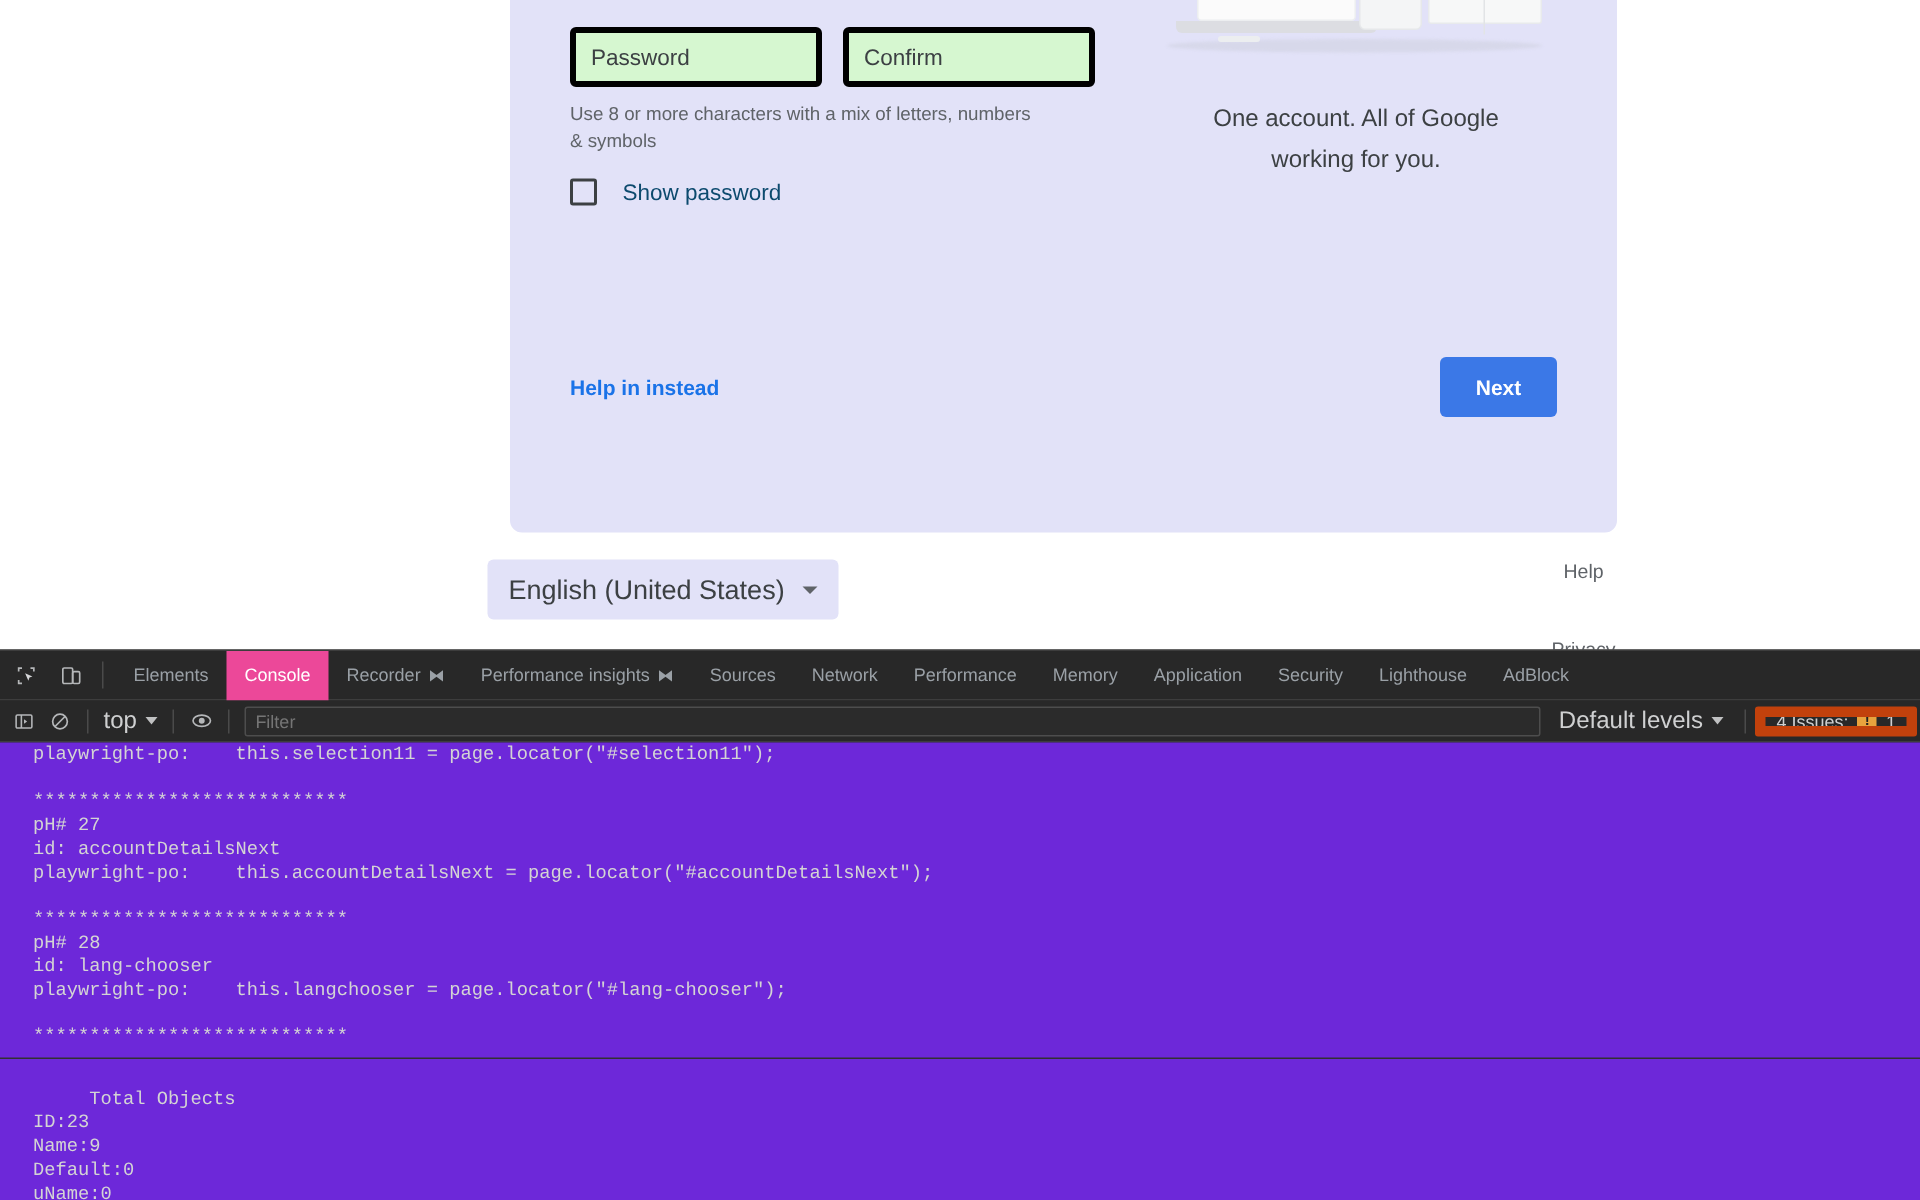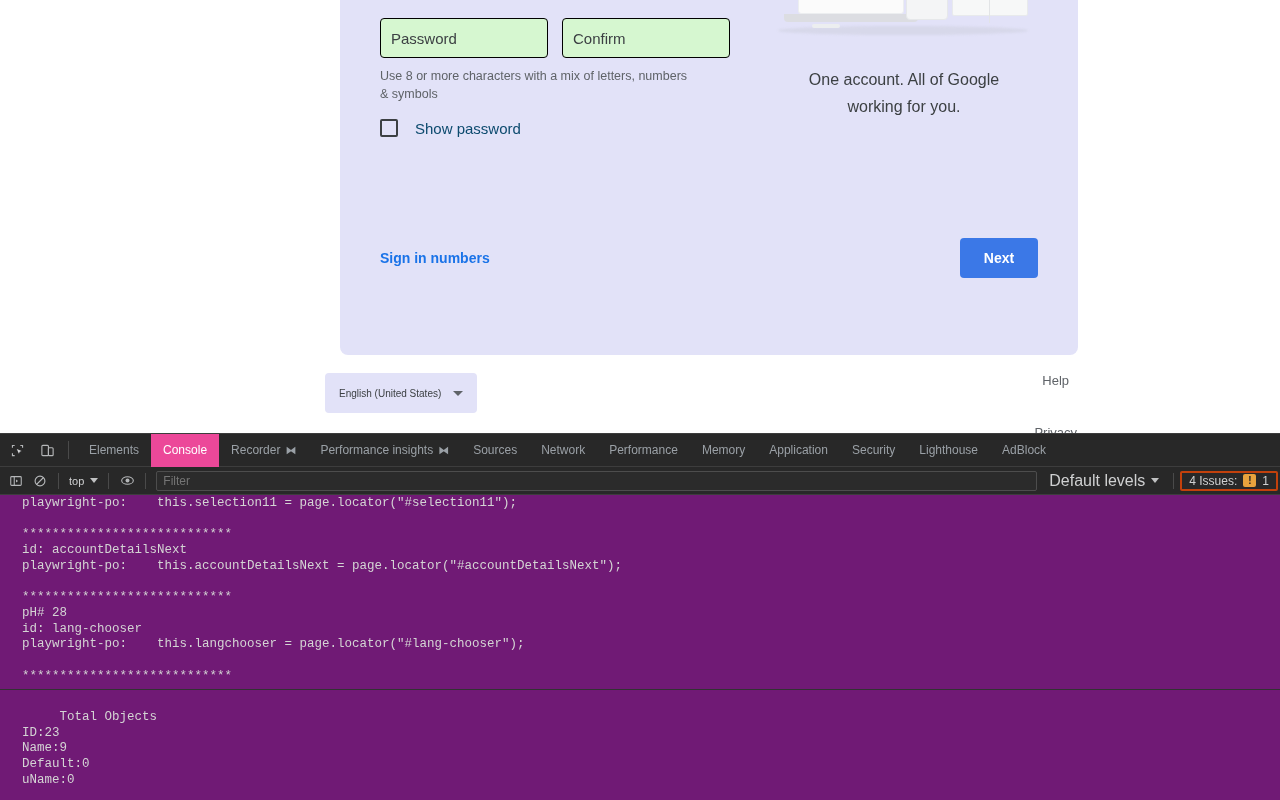--- a/index.html
+++ b/index.html
@@ -37,21 +37,21 @@
   #form-col {
     position: absolute;
     left: 40px; top: 258px;
     width: 350px;
   }
 
   .pw-row { display: flex; gap: 14px; }
   .pw-field {
     width: 168px; height: 40px;
     background: #d6f7d0;
-    border: 1px solid #000000;
+    border: 4px solid #000000;
     border-radius: 4px;
     display: flex; align-items: center;
     padding: 0 10px;
     font-size: 15px;
     color: #3c4043;
   }
   .pw-field span { line-height: 1; }
 
   #pw-hint {
     margin-top: 9px;
@@ -168,21 +168,21 @@
     left: 0; top: 373px;
     width: 1280px; height: 40px;
   }
   #lang-chooser {
     position: absolute; left: 325px; top: 0;
     height: 40px;
     display: flex; align-items: center; gap: 12px;
     padding: 0 14px;
     background: #e2e2f8;
     border-radius: 4px;
-    font-size: 10px;
+    font-size: 18px;
     color: #3c4043;
     cursor: pointer;
   }
   .caret-down {
     width: 0; height: 0;
     border-left: 5px solid transparent;
     border-right: 5px solid transparent;
     border-top: 5px solid #5f6368;
   }
   #footer-links {
@@ -249,21 +249,21 @@
     padding-left: 4px;
   }
   .fb-btn {
     width: 24px; height: 24px;
     display: flex; align-items: center; justify-content: center;
     cursor: pointer;
   }
   .fb-sep { width: 1px; height: 16px; background: #4a4a4a; margin: 0 6px; }
   #ctx-select {
     display: flex; align-items: center; gap: 6px;
-    font-size: 11px; color: #cfd0d1;
+    font-size: 16px; color: #cfd0d1;
     padding: 0 4px; cursor: pointer;
   }
   .caret-light {
     width: 0; height: 0;
     border-left: 4px solid transparent;
     border-right: 4px solid transparent;
     border-top: 5px solid #c0c1c2;
   }
   #filter-input {
     flex: 1;
@@ -282,40 +282,40 @@
     display: flex; align-items: center; gap: 6px;
     font-size: 16px; color: #cfd0d1;
     padding: 0 8px; cursor: pointer;
     white-space: nowrap;
   }
   #issues-btn {
     display: flex; align-items: center; gap: 6px;
     height: 20px;
     margin-right: 2px;
     padding: 0 7px;
-    border: 2px solid #c2410c;
+    border: 7px solid #c2410c;
     border-radius: 2px;
     font-size: 12px; color: #cfd0d1;
     cursor: pointer;
     white-space: nowrap;
     overflow: hidden;
   }
   .issue-badge {
     width: 13px; height: 13px;
     background: #e8a33d;
     border-radius: 2px;
     color: #202124;
     font-size: 10px; font-weight: bold;
     display: flex; align-items: center; justify-content: center;
   }
 
   #console-body {
     position: relative;
     height: 305px;
-    background: #701a75;
+    background: #6d28d9;
     overflow: hidden;
     padding-top: 1px;
   }
   .log-line {
     font-family: "Liberation Mono", monospace;
     font-size: 12.5px;
     line-height: 15.7px;
     color: #d4d4d4;
     white-space: pre;
     padding-left: 22px;
@@ -345,21 +345,21 @@
           </div>
         </div>
         <div id="pw-hint">Use 8 or more characters with a mix of letters, numbers &amp; symbols</div>
         <div id="show-pw-row">
           <div id="show-pw-box"></div>
           <div id="show-pw-label">Show password</div>
         </div>
       </div>
 
       <div id="actions-row">
-        <div id="signin-instead">Sign in numbers</div>
+        <div id="signin-instead">Help in instead</div>
         <button id="next-btn">Next</button>
       </div>
 
       <div id="art-col">
         <div id="art-stage">
           <div class="art-shadow"></div>
           <div class="laptop-screen"></div>
           <div class="laptop-base"></div>
           <div class="laptop-notch"></div>
 
@@ -487,20 +487,21 @@
       <span class="issue-badge">!</span>
       <span>1</span>
     </div>
   </div>
 
   <div id="console-body">
     <div id="console-log-list">
         <div class="log-line">playwright-po:    this.selection11 = page.locator("#selection11");</div>
         <div class="log-line log-gap">&nbsp;</div>
         <div class="log-line">****************************</div>
+        <div class="log-line">pH# 27</div>
         <div class="log-line">id: accountDetailsNext</div>
         <div class="log-line">playwright-po:    this.accountDetailsNext = page.locator("#accountDetailsNext");</div>
         <div class="log-line log-gap">&nbsp;</div>
         <div class="log-line">****************************</div>
         <div class="log-line">pH# 28</div>
         <div class="log-line">id: lang-chooser</div>
         <div class="log-line">playwright-po:    this.langchooser = page.locator("#lang-chooser");</div>
         <div class="log-line log-gap">&nbsp;</div>
         <div class="log-line">****************************</div>
       </div>

